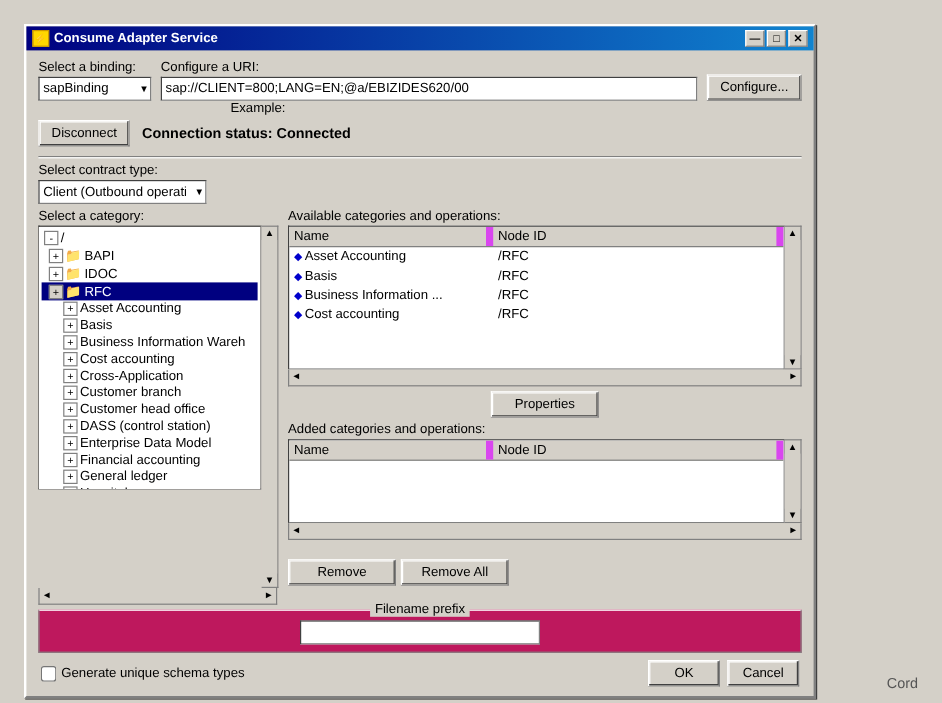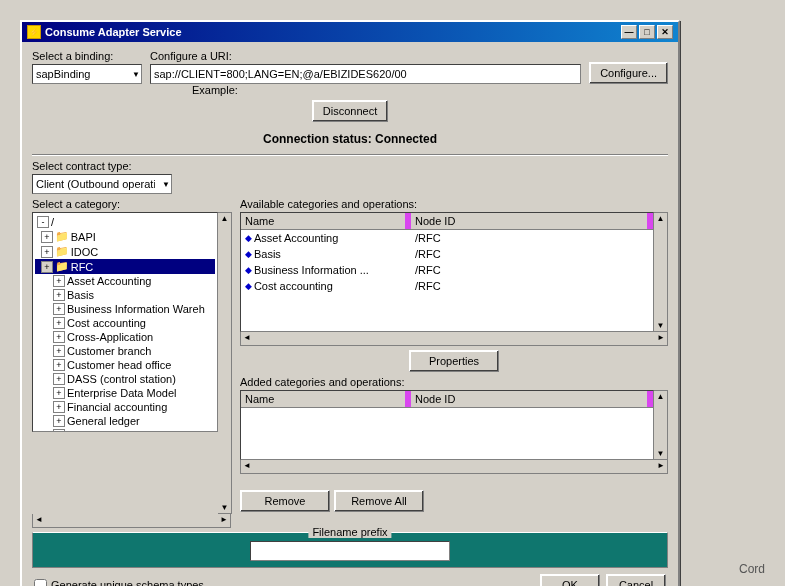--- a/index.html
+++ b/index.html
@@ -125,21 +125,20 @@
       font-family: 'Tahoma', Arial, sans-serif;
       cursor: pointer;
       height: 22px;
       white-space: nowrap;
     }
     .connection-row {
       display: flex;
       align-items: center;
       gap: 10px;
       margin-bottom: 8px;
-      flex-direction: column;
     }
     .divider {
       border: none;
       border-top: 1px solid #808080;
       border-bottom: 1px solid #ffffff;
       margin: 4px 0;
     }
     .section-row {
       display: flex;
       align-items: flex-end;
@@ -304,21 +303,21 @@
       <div class="title-btn">✕</div>
     </div>
   </div>
 
   <div class="window-body">
 
     <div class="uri-row">
       <div class="field-group">
         <label>Select a binding:</label>
         <div class="select-wrapper">
-          <select class="win-select" style="width:110px">
+          <select class="win-select" style="width:94px">
             <option>sapBinding</option>
           </select>
           <span class="select-arrow">▼</span>
         </div>
       </div>
       <div class="field-group" style="flex:1">
         <label>Configure a URI:</label>
         <input class="win-input" style="width: 100%;" type="text" value="sap://CLIENT=800;LANG=EN;@a/EBIZIDES620/00">
       </div>
       <div style="display:flex;flex-direction:column;justify-content:flex-end">
@@ -527,21 +526,21 @@
           </div>
 
           <div class="bottom-action-btns">
             <button class="win-btn" style="width:90px">Remove</button>
             <button class="win-btn" style="width:90px">Remove All</button>
           </div>
         </div>
       </div>
     </div>
 
-    <div style="border:1px solid #808080;border-top-color:#ffffff;padding:4px 8px 6px;margin-top:4px;background:#0f766e;position:relative">
+    <div style="border:1px solid #808080;border-top-color:#ffffff;padding:4px 8px 6px;margin-top:4px;background:#be185d;position:relative">
       <div style="position:absolute;top:-7px;left:50%;transform:translateX(-50%);background:#d4d0c8;padding:0 4px;font-size:11px">Filename prefix</div>
       <div style="display:flex;justify-content:center;margin-top:4px">
         <input class="win-input" style="width: 200px;" type="text" value="">
       </div>
     </div>
 
     <div class="bottom-row">
       <div class="checkbox-row">
         <input type="checkbox" style="">
         <label>Generate unique schema types</label>

